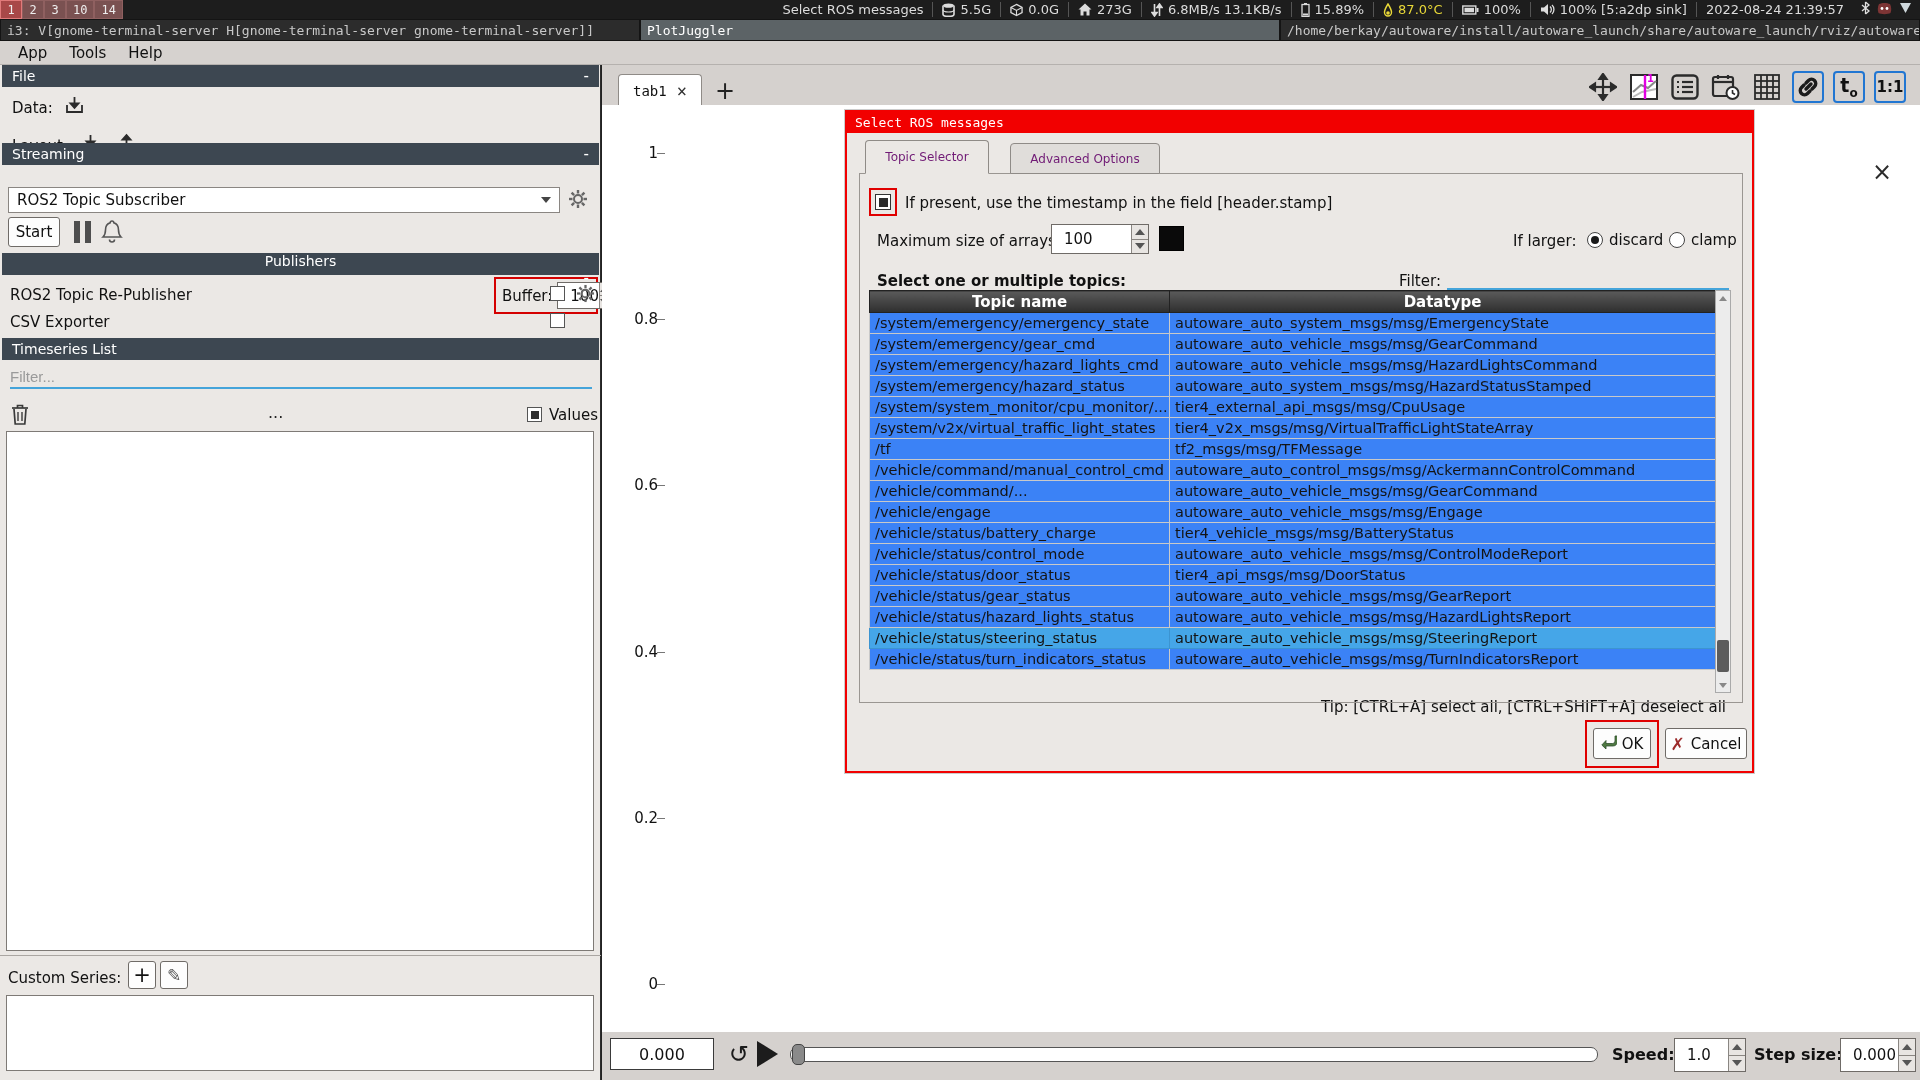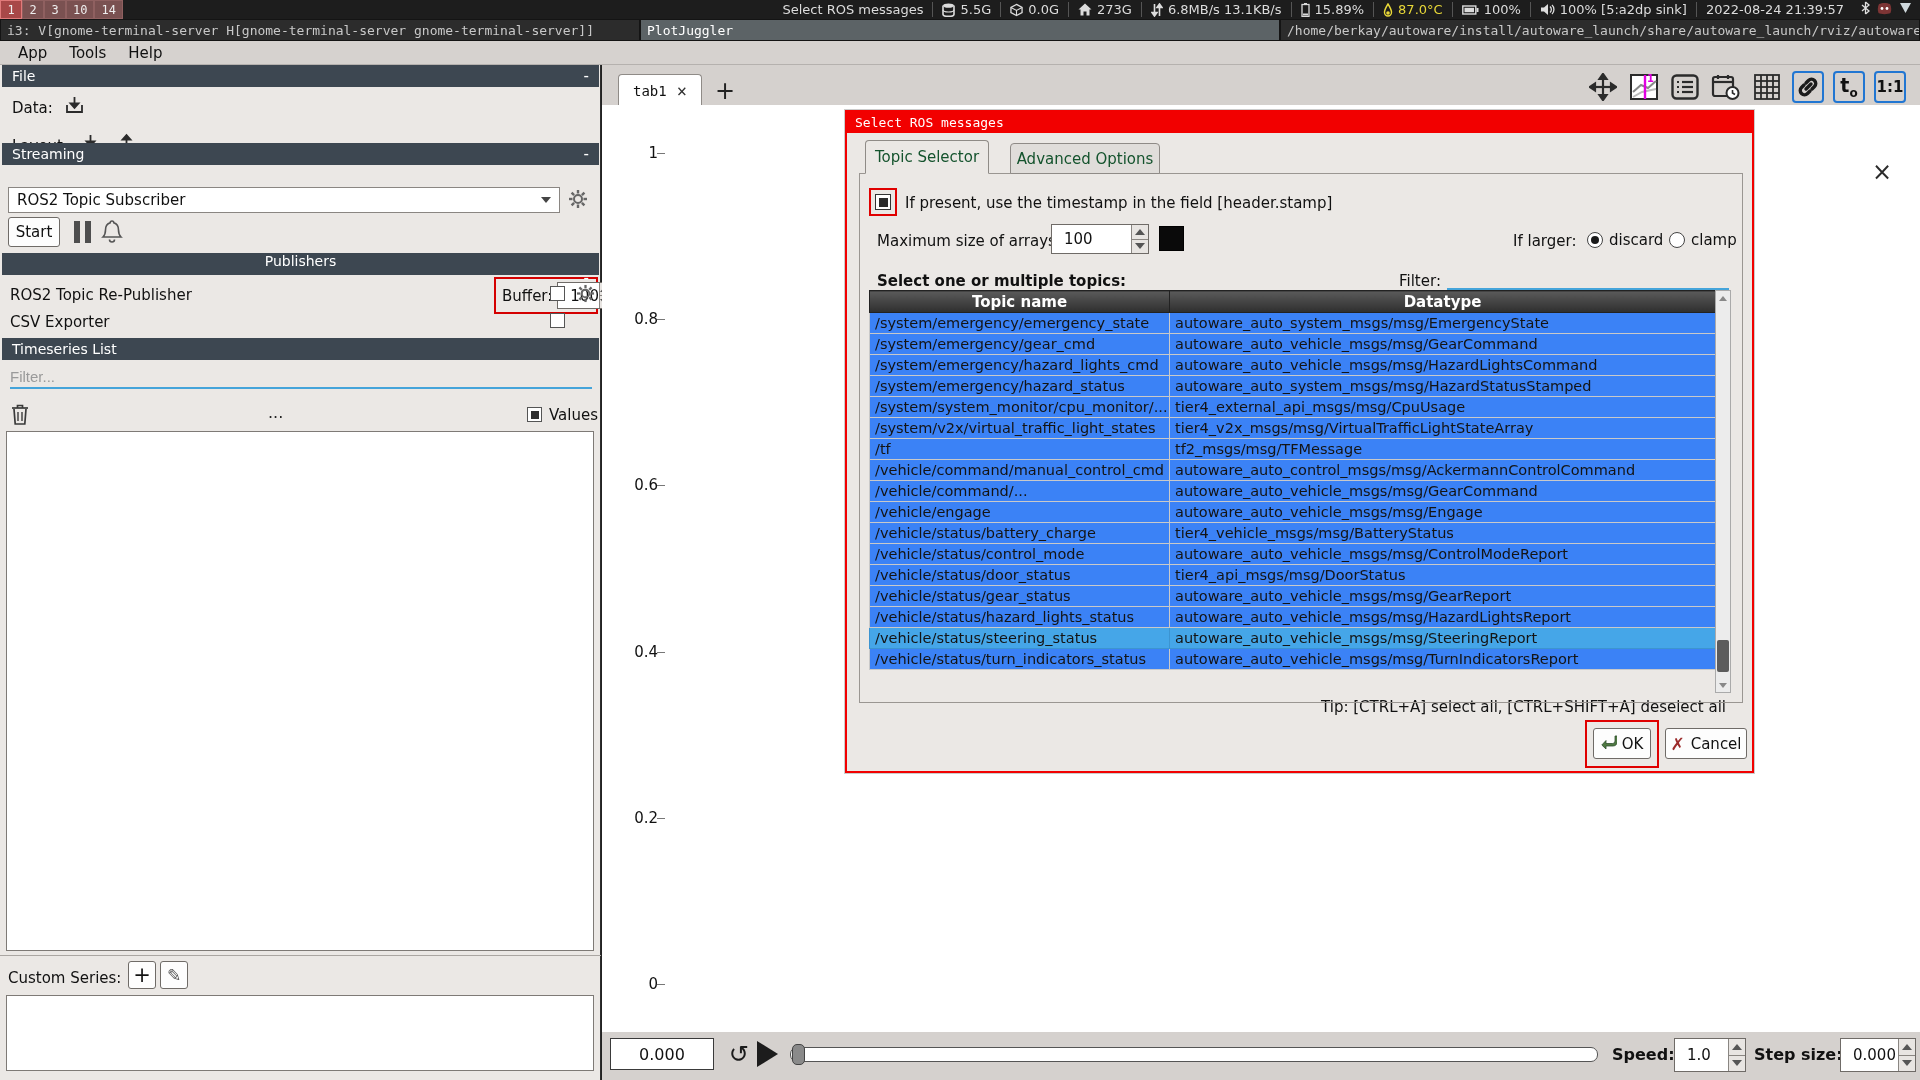--- a/index.html
+++ b/index.html
@@ -87,21 +87,21 @@
              border-top:13px solid transparent; border-bottom:13px solid transparent; border-left:21px solid #1c1c1c; }
   #slider { position:absolute; left:188px; top:15px; width:808px; height:15px; background:#fff; border:1px solid #555; border-radius:7px; }
   #slider-handle { position:absolute; left:1px; top:-4px; width:13px; height:21px; background:#8a8a8a; border:1px solid #444; border-radius:5px; }
   .pb-label { font-weight:bold; font-size:16px; color:#111; position:absolute; top:13px; }
   .pb-spin { position:absolute; top:6px; height:34px; }
 
   
   #dialog { left:845px; top:110px; width:909px; height:663px; background:#ebe8e5; border:2px solid #f20000; box-shadow:0 0 0 1px rgba(0,0,0,.2); }
   #dlg-title { position:absolute; left:0; top:0; width:100%; height:21px; background:#f20000; color:#fff;
                font:13px "DejaVu Sans Mono",monospace; display:flex; align-items:center; padding:0 8px; }
-  .dlg-tab { position:absolute; font-size:15px; color:#14532d; display:flex; align-items:center; justify-content:center;
+  .dlg-tab { position:absolute; font-size:12px; color:#701a75; display:flex; align-items:center; justify-content:center;
              border:1px solid #8f8b87; border-radius:4px 4px 0 0; }
   #tab-topic { left:18px; top:28px; width:124px; height:34px; background:#ebe8e5; border-bottom:1px solid #ebe8e5; z-index:3; }
   #tab-adv   { left:142px; top:31px; width:150px; height:31px; background:#e0ddda; z-index:2;margin-left:21px; }
   #dlg-frame { position:absolute; left:12px; top:61px; width:884px; height:530px; border:1px solid #9a9692; z-index:1; }
   #ts-check-wrap { position:absolute; left:22px; top:76px; width:28px; height:28px; border:2px solid #e00000;
                    display:flex; align-items:center; justify-content:center; }
   .dlg-check { width:16px; height:16px; border:1px solid #333; background:#fff; display:flex; align-items:center; justify-content:center; }
   .dlg-check::after { content:""; width:9px; height:9px; background:#2a2a2a; }
   #ts-label { position:absolute; left:58px; top:82px; font-size:15px; color:#111; }
   #arr-label { position:absolute; left:30px; top:120px; font-size:15px; color:#111; }

